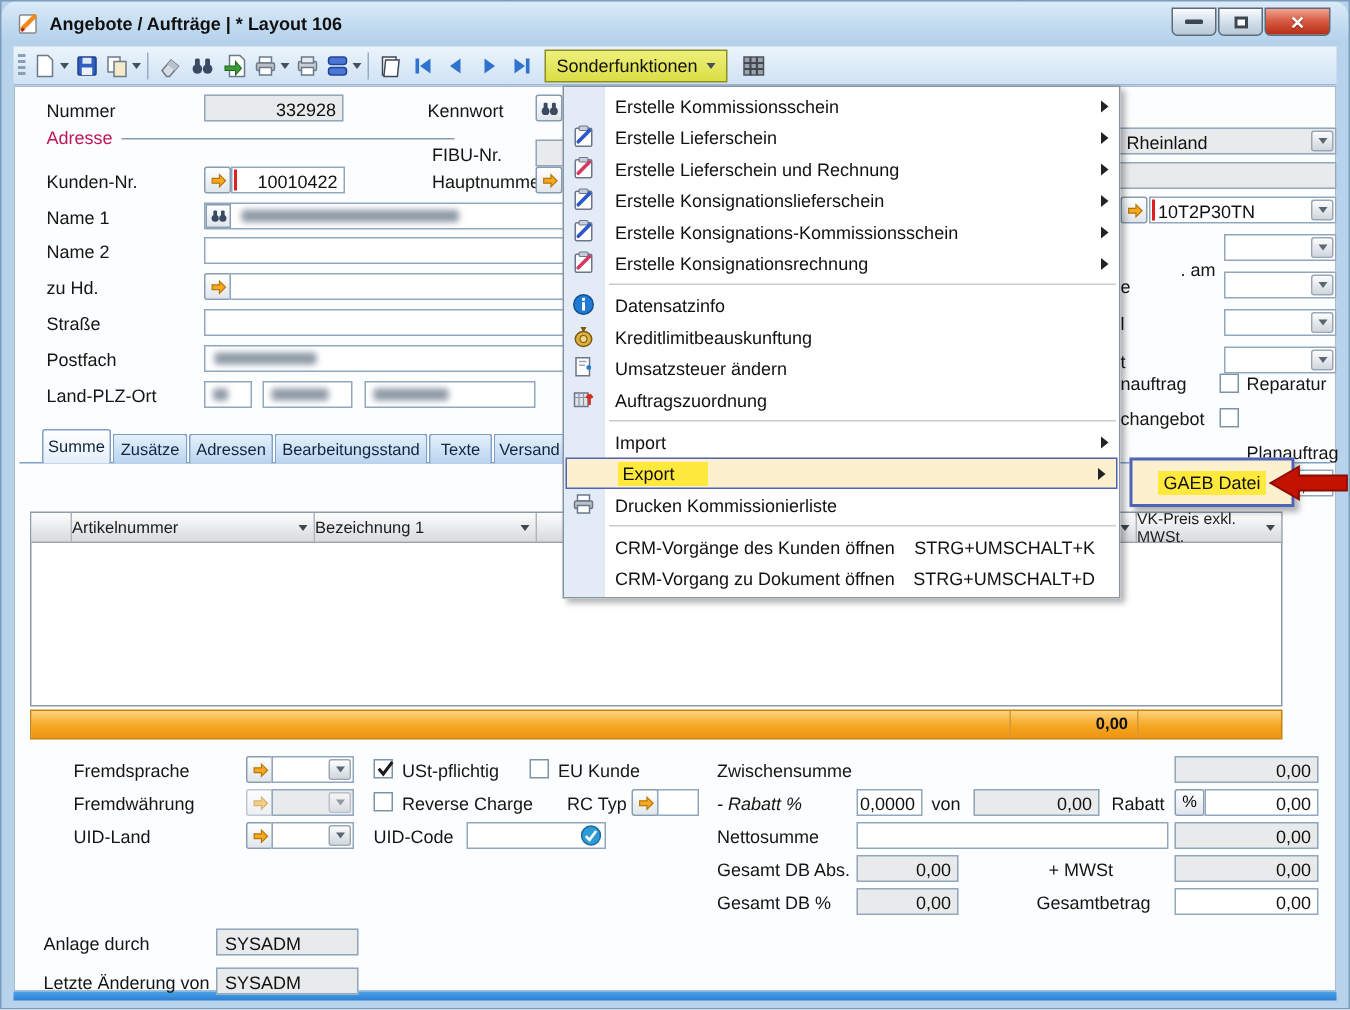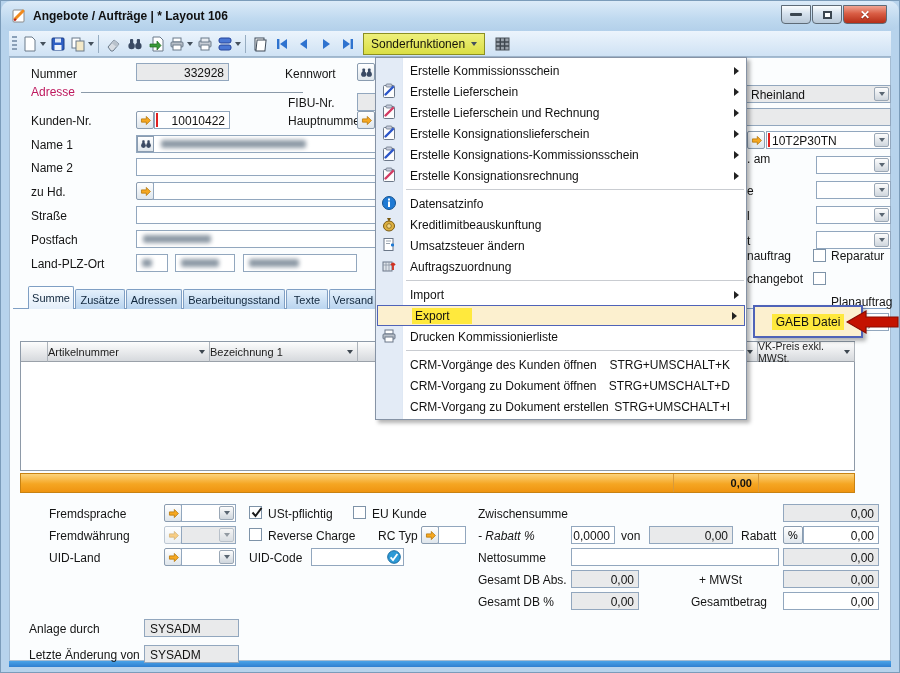--- a/index.html
+++ b/index.html
@@ -309,21 +309,21 @@
         <path d="M3 6h6V3l5 5-5 5v-3H3z" fill="#f6a821" stroke="#b87708"></path>
       </svg>
     </div>
   <div class="fld" style="left:765px; top:130px; width:125px;">
       <span class="caret-red"></span>
       <span class="vl">10T2P30TN</span>
       <span class="ddbtn">
         <i></i>
       </span>
     </div>
-  <span class="lbl" style="left:746px; top:151px;">. am</span>
+  <span class="lbl" style="left:746px; top:172px;padding-left:40px;">. am</span>
   <div class="fld" style="left:815px; top:155px; width:75px;">
       <span class="ddbtn">
         <i></i>
       </span>
     </div>
   <span class="lbl" style="left:746px; top:183px;">e</span>
   <div class="fld" style="left:815px; top:180px; width:75px;">
       <span class="ddbtn">
         <i></i>
       </span>
@@ -615,24 +615,20 @@
       </div>
     <div class="msep"></div>
     <div class="mi">
         <span>CRM-Vorgänge des Kunden öffnen</span>
         <span class="sc">STRG+UMSCHALT+K</span>
       </div>
     <div class="mi">
         <span>CRM-Vorgang zu Dokument öffnen</span>
         <span class="sc">STRG+UMSCHALT+D</span>
       </div>
-    <div class="mi">
-        <span>CRM-Vorgang zu Dokument erstellen</span>
-        <span class="sc">STRG+UMSCHALT+I</span>
-      </div>
   </div>
 
   <div class="submenu">
     <span class="hl">GAEB Datei</span>
   </div>
   <div class="redarrow">
     <svg width="53" height="28" viewBox="0 0 53 28">
         <path d="M1 14 L20 3 V9 H52 V19 H20 V25 Z" fill="#c41200" stroke="#8a0c00" stroke-width="1.2"></path>
       </svg>
   </div>

